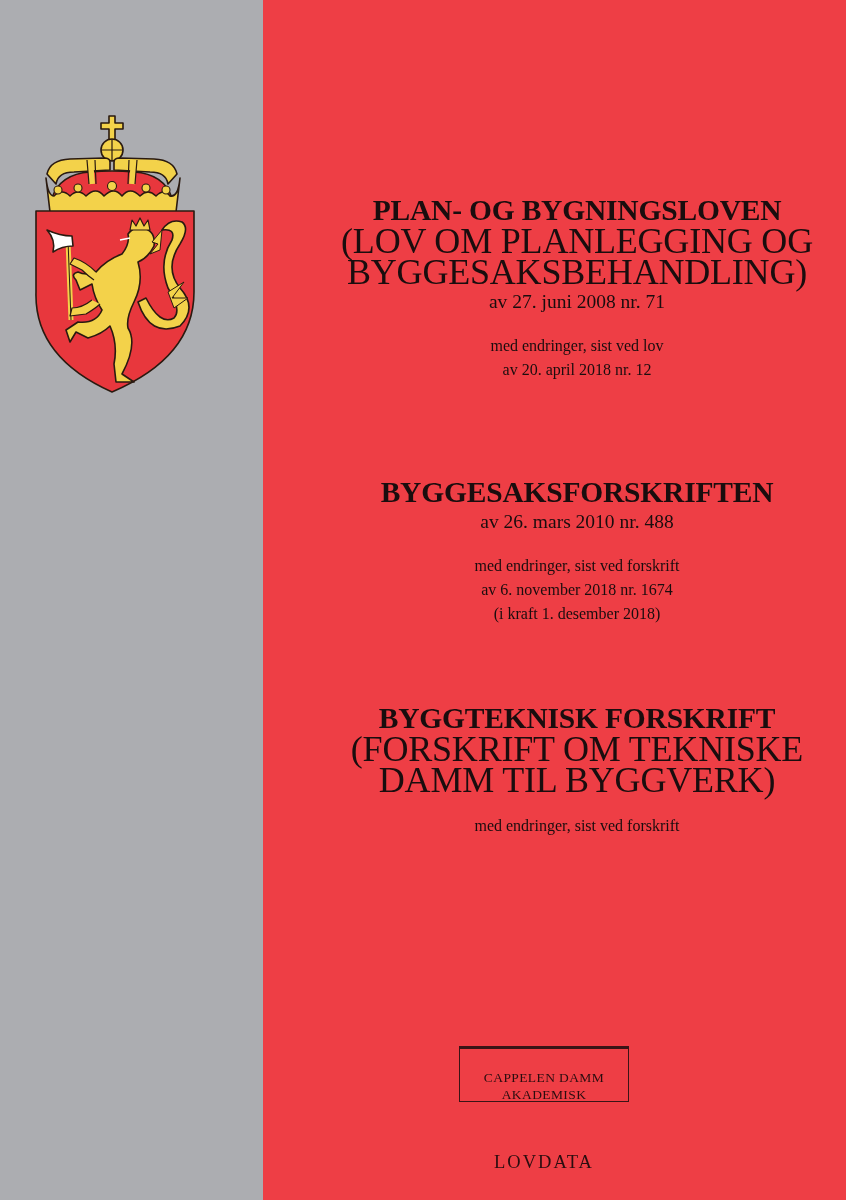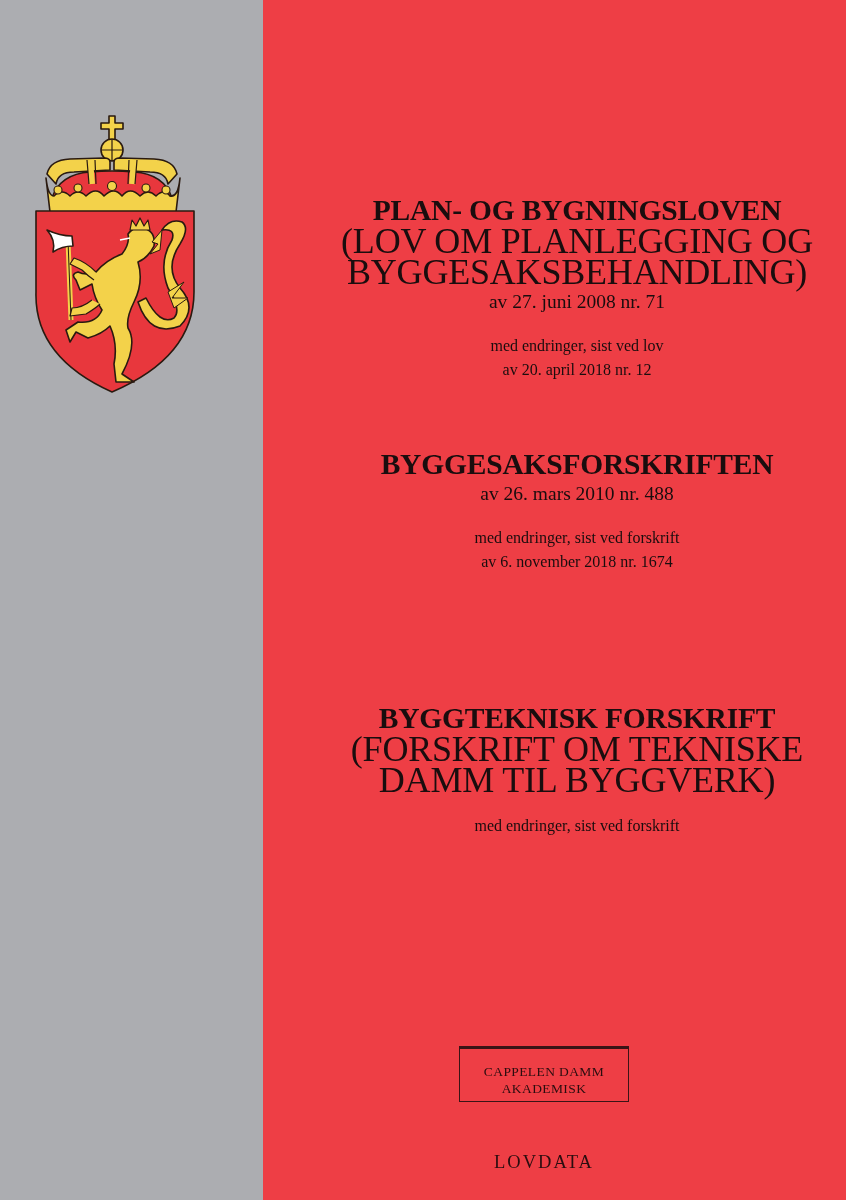--- a/index.html
+++ b/index.html
@@ -13,21 +13,21 @@
   .h1 { font-weight: bold; font-size: 29.5px; line-height: 32px; letter-spacing: -0.2px; }
   .h2 { font-weight: normal; font-size: 36px; line-height: 31px; letter-spacing: -0.2px; }
   .dt { font-weight: normal; font-size: 19.5px; line-height: 28px; }
   .am { font-weight: normal; font-size: 16px; line-height: 24px; }
   .gap { height: 18px; }
   .pub-box { position: absolute; left: 459px; top: 1046px; width: 170px; height: 56px;
              border: 1.5px solid #3a1416; border-top-width: 3px; box-sizing: border-box;
              text-align: center; color: #2a0d0f; }
   .pub-line { display: block; font-family: "Liberation Serif", serif; font-size: 13.5px;
               letter-spacing: 0.4px; line-height: 17px; }
-  .pub-line.first { margin-top: 14px; }
+  .pub-line.first { margin-top: 20px; }
   .lovdata { position: absolute; left: 459px; top: 1152px; width: 170px; text-align: center;
              font-family: "Liberation Serif", serif; font-size: 18.5px; letter-spacing: 2px; color: #2a0d0f; }
 </style>
 </head>
 <body>
 
 <div class="left-band"></div>
 <div class="red-panel"></div>
 
 <svg class="coat" viewBox="0 0 170 285">
@@ -80,26 +80,27 @@
 <div class="txt" style="top:194px;">
   <span class="l h1">PLAN- OG BYGNINGSLOVEN</span>
   <span class="l h2">(LOV OM PLANLEGGING OG</span>
   <span class="l h2">BYGGESAKSBEHANDLING)</span>
   <span class="l dt">av 27. juni 2008 nr. 71</span>
   <span class="l gap"></span>
   <span class="l am">med endringer, sist ved lov</span>
   <span class="l am">av 20. april 2018 nr. 12</span>
 </div>
 
-<div class="txt" style="top:448px;">
+<div class="txt" style="top:476px;">
   <span class="l h1">BYGGESAKSFORSKRIFTEN</span>
   <span class="l dt">av 26. mars 2010 nr. 488</span>
   <span class="l gap"></span>
   <span class="l am">med endringer, sist ved forskrift</span>
   <span class="l am">av 6. november 2018 nr. 1674</span>
+  <span class="l am">(i kraft 1. desember 2018)</span>
 </div>
 
 <div class="txt" style="top:702px;">
   <span class="l h1">BYGGTEKNISK FORSKRIFT</span>
   <span class="l h2">(FORSKRIFT OM TEKNISKE</span>
   <span class="l h2">DAMM TIL BYGGVERK)</span>
   <span class="l gap"></span>
   <span class="l am">med endringer, sist ved forskrift</span>
 </div>
 

